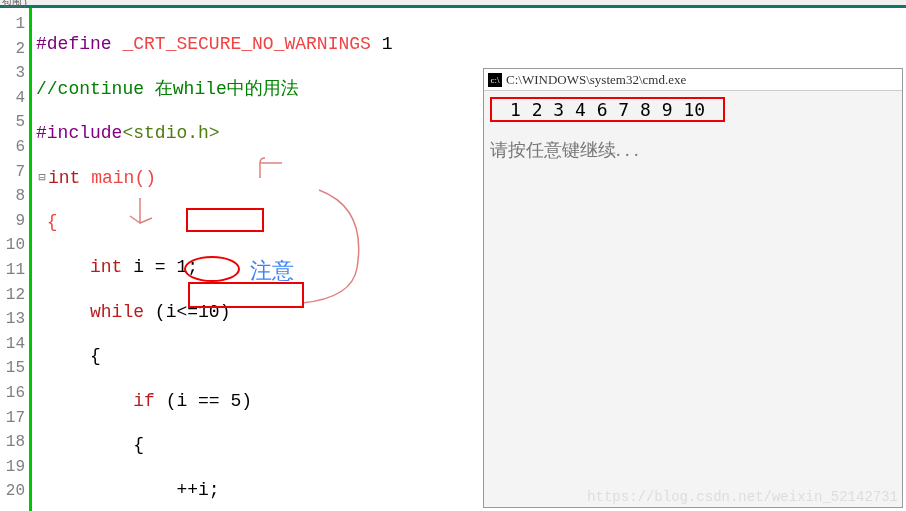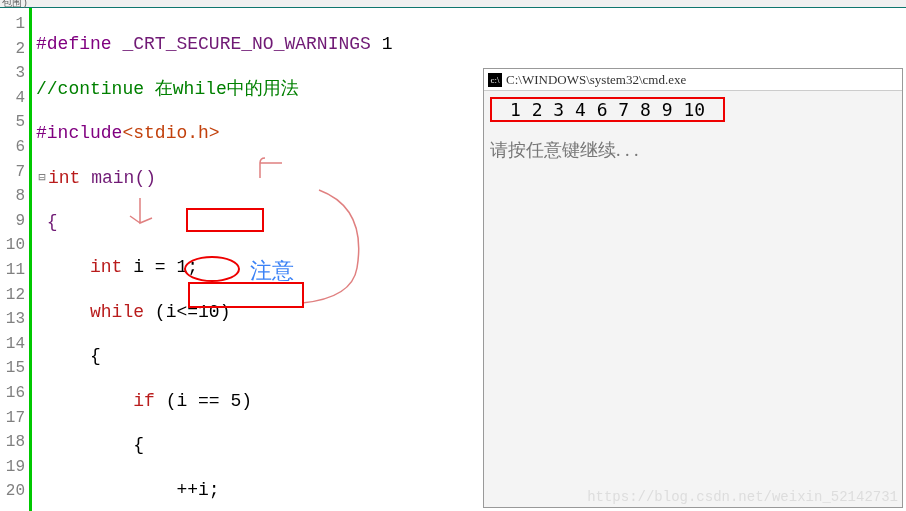--- a/index.html
+++ b/index.html
@@ -1,29 +1,29 @@
 <!DOCTYPE html>
 <html><head>
 <meta charset="utf-8">
 <style>
 *{box-sizing:border-box;margin:0;padding:0}
 body{font-family:Consolas,'Courier New',monospace;font-size:18px;background:#fff;width:906px;height:511px;position:relative;overflow:hidden}
-.top-bar{height:8px;background:#f0f0f0;border-bottom:1px solid #0f766e;font-size:10px;color:#666;padding-left:2px;line-height:8px}
+.top-bar{height:8px;background:#f0f0f0;border-bottom:3px solid #0f766e;font-size:10px;color:#666;padding-left:2px;line-height:8px}
 .editor{display:flex;height:503px}
 .gutter{width:32px;background:#fff;border-right:3px solid #00c800;text-align:right;padding-top:4px}
 .gutter div{color:#808080;font-size:16px;height:24.6px;line-height:24.6px;padding-right:4px}
 .code{flex:1;padding-top:4px;padding-left:4px;position:relative;white-space:pre}
 .line{height:24.6px;line-height:24.6px}
 .fold{color:#808080;font-size:12px;display:inline-block;width:12px;text-align:center;vertical-align:middle}
 .kw{color:#b91c1c}
 .pp{color:#800080}
 .cm{color:#008000}
-.inc{color:#c2410c}
+.inc{color:#4d7c0f}
 .num{color:#000}
-.txt{color:#701a75}
+.txt{color:#ef4444}
 .box-red1{position:absolute;border:2px solid #e00;left:154px;top:200px;width:78px;height:24px;pointer-events:none}
 .circ{position:absolute;border:2px solid #e00;border-radius:50%;left:152px;top:248px;width:56px;height:26px;pointer-events:none}
 .box-red2{position:absolute;border:2px solid #e00;left:156px;top:274px;width:116px;height:26px;pointer-events:none}
 .note{position:absolute;left:218px;top:248px;color:#3b82f6;font-size:22px}
 .annot-svg{position:absolute;left:0;top:0;pointer-events:none}
 .console{position:absolute;left:483px;top:68px;width:420px;height:440px;background:#f4f4f4;border:1px solid #999;font-family:SimSun,serif}
 .console-title{height:22px;background:#fff;border-bottom:1px solid #ccc;font-size:13px;color:#333;display:flex;align-items:center;padding-left:4px}
 .console-icon{width:14px;height:14px;background:#000;display:inline-block;margin-right:4px;font-size:9px;color:#fff;text-align:center;line-height:14px}
 .console-body{padding:6px;font-size:18px;color:#333}
 .output-box{border:2px solid #e00;display:inline-block;padding:0 18px;color:#000;font-family:Consolas,monospace}

